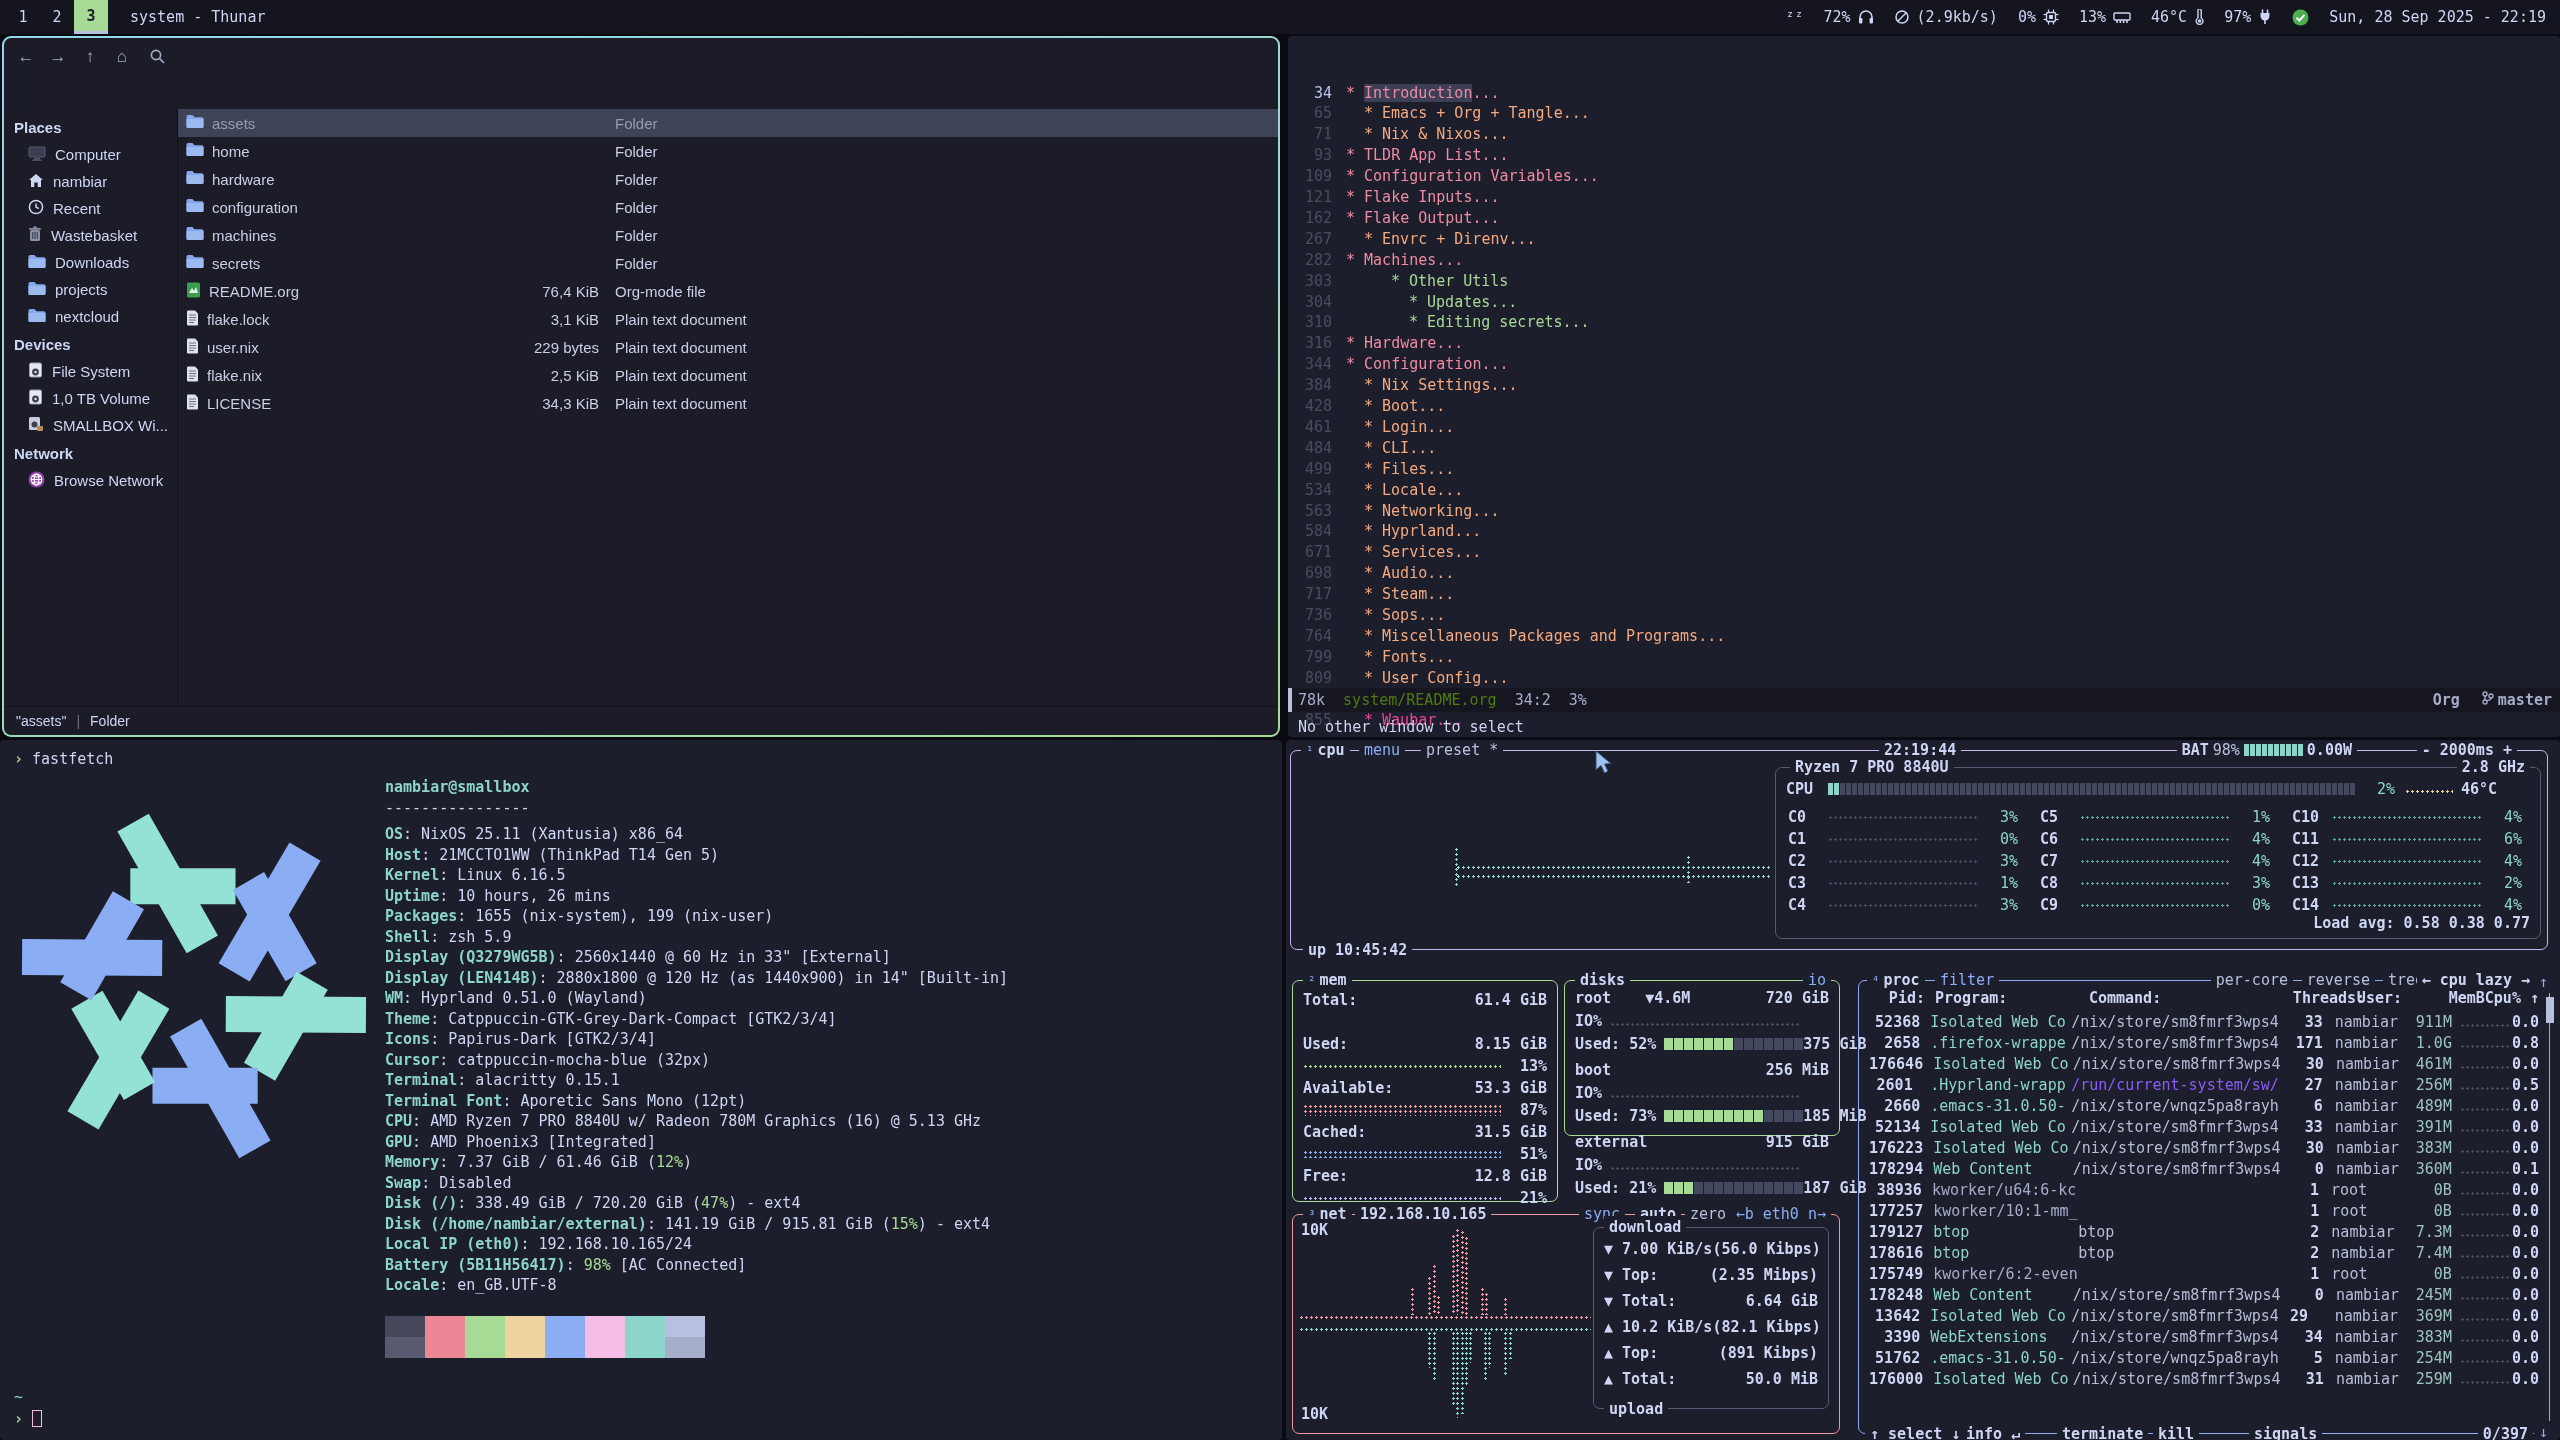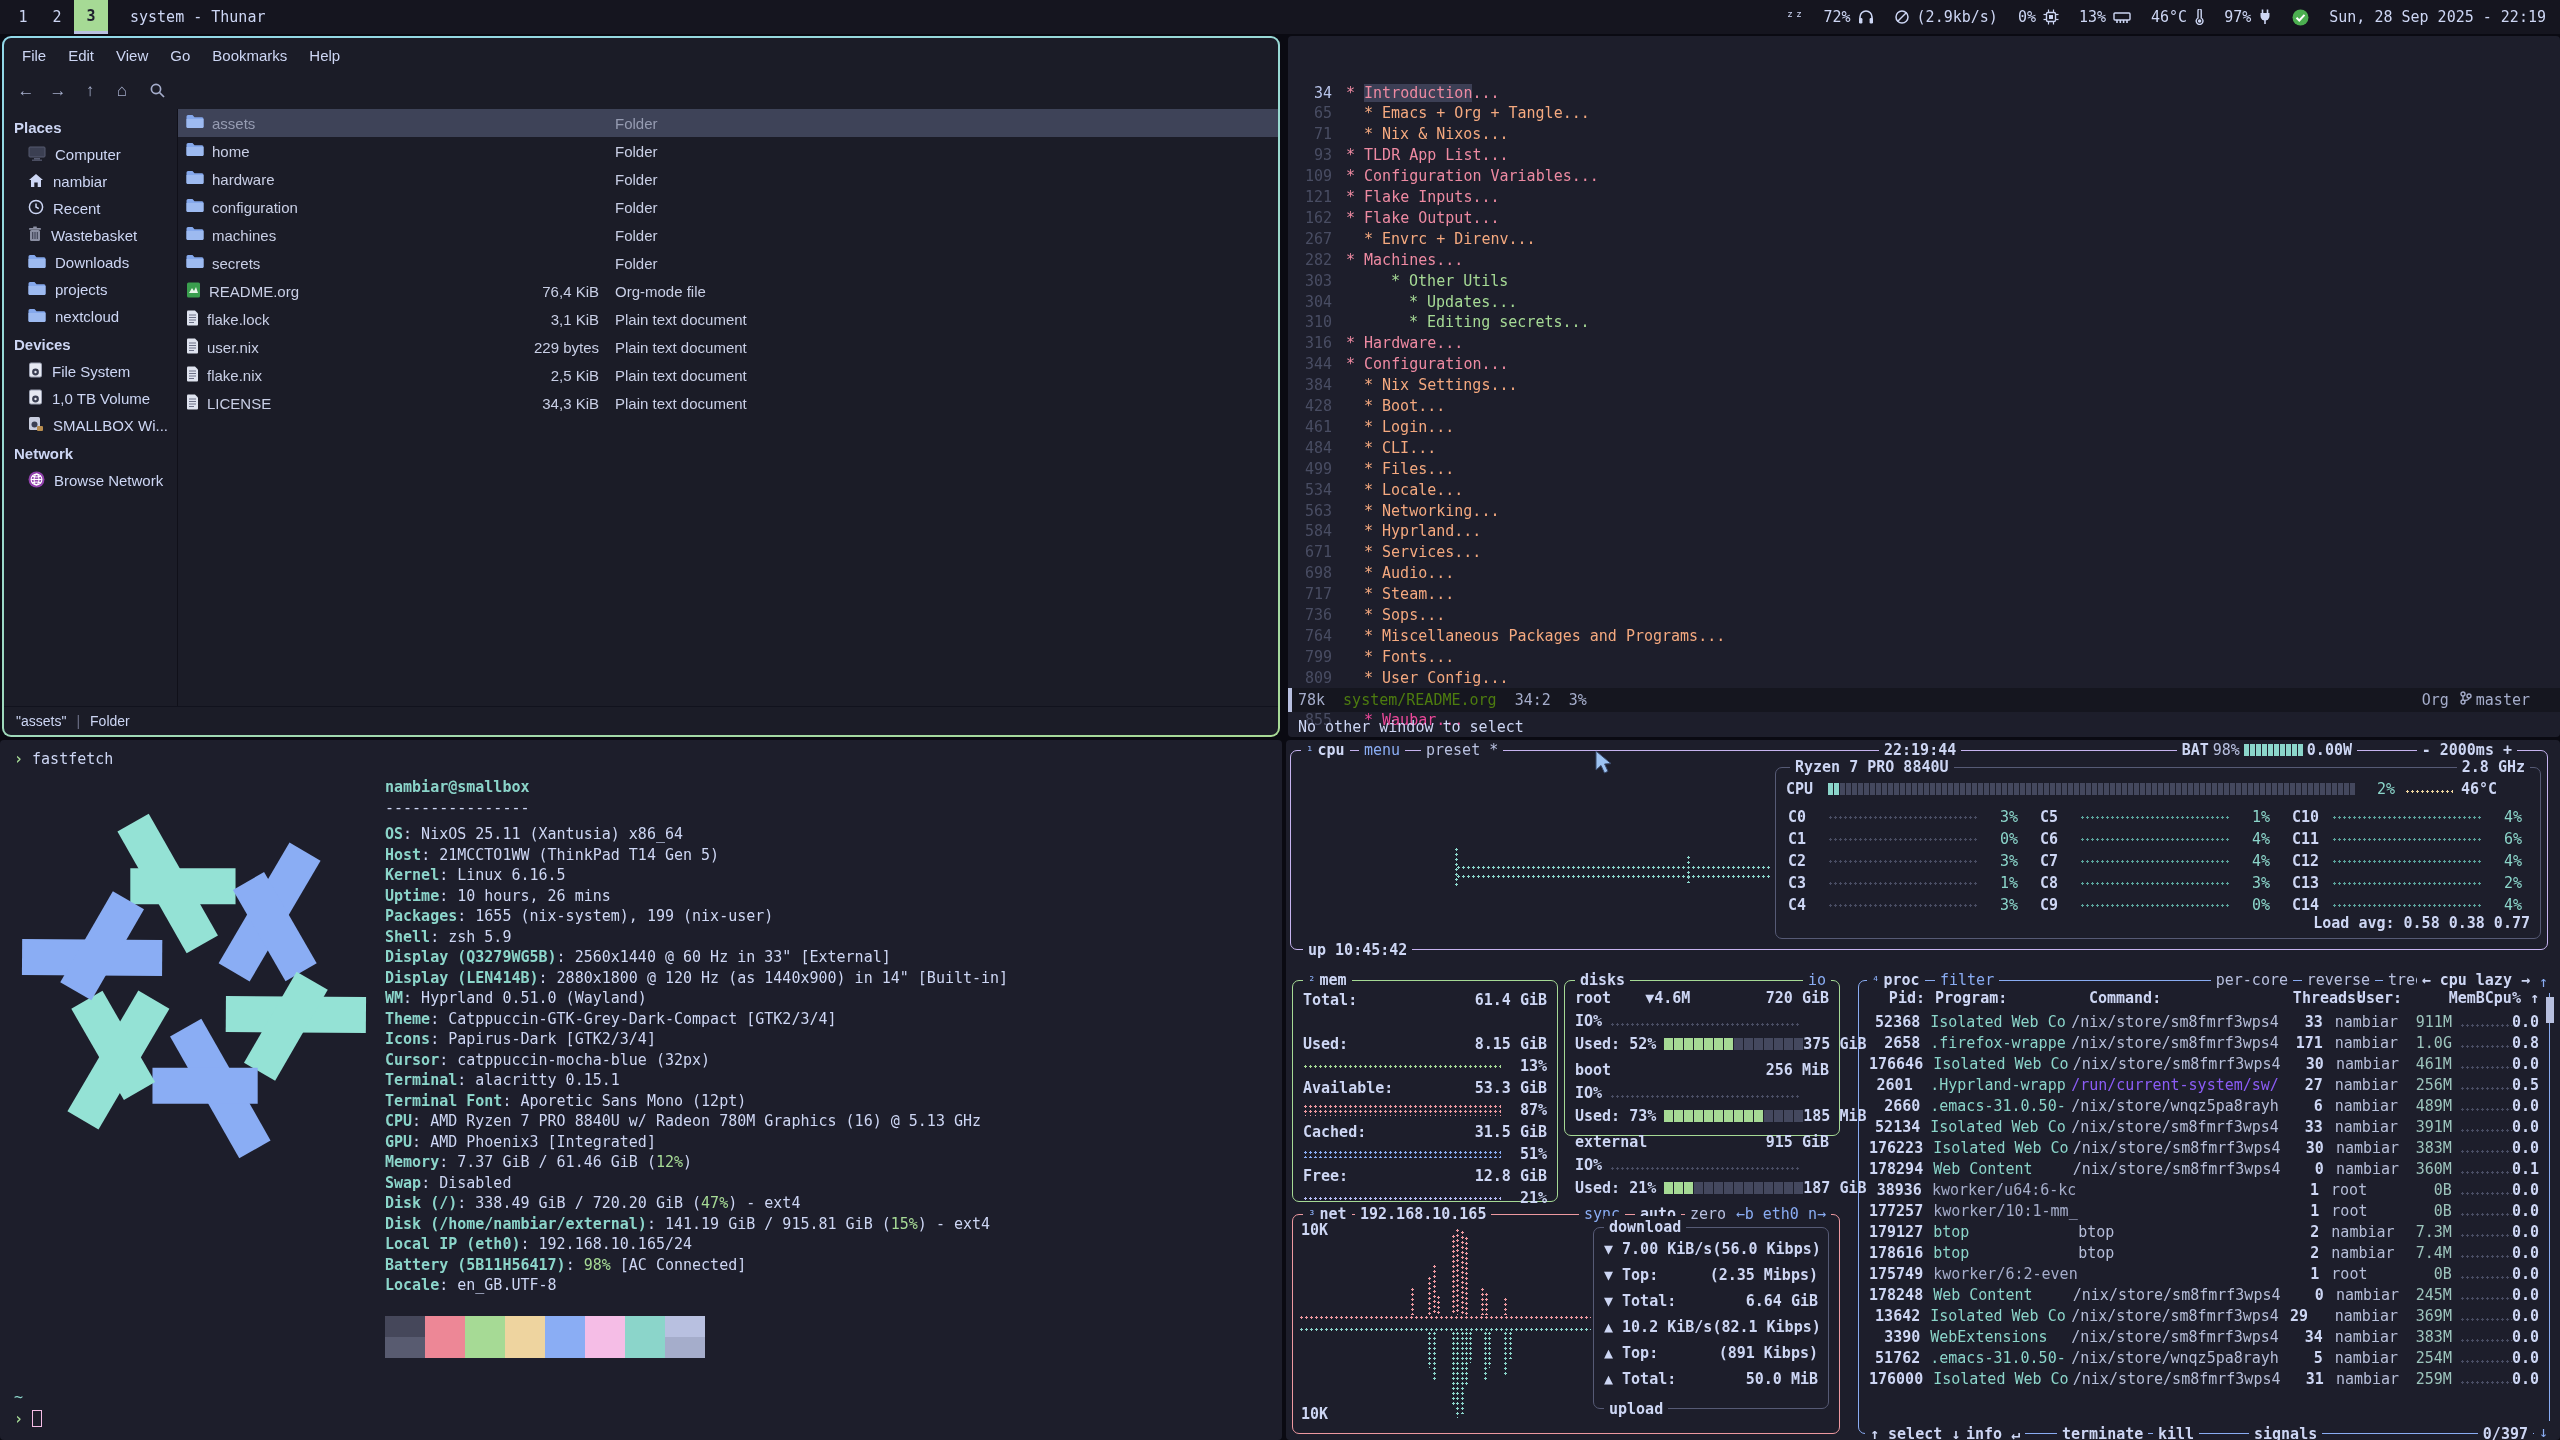--- a/index.html
+++ b/index.html
@@ -56,21 +56,21 @@
   #emacs { left:1288px; top:36px; width:1272px; height:701px; background:#1d1e2b; border-radius:4px;
            font-size:15px; overflow:hidden; }
   .eline { position:absolute; left:0; height:21px; display:flex; align-items:center; white-space:pre; }
   .lnum { width:44px; text-align:right; color:#494d63; flex:none; }
   .lnum.cur { color:#b8c4ea; }
   .region { background:#3c3f55; }
   #modeline { position:absolute; left:0; right:0; top:652px; height:24px; background:#15161f;
               display:flex; align-items:center; gap:18px; padding-left:10px; color:#a5adcb; }
   #modeline .mlbar { position:absolute; left:0; top:0; width:4px; height:100%; background:#b8c0e0; }
   #ml-file { color:#4d7c0f; }
-  #ml-right { margin-left:auto; display:flex; gap:11px; align-items:center; padding-right:30px; }
+  #ml-right { margin-left:auto; display:flex; gap:22px; align-items:center; padding-right:8px;font-weight:bold; }
   #echo { position:absolute; left:10px; top:682px; color:#cdd6f4; }
 
   
   #term { left:0; top:740px; width:1282px; height:700px; background:#1d1e2b; border-radius:4px;
           font-size:15px; overflow:hidden; }
   #term .tline { position:absolute; white-space:pre; }
   .key { color:#8bd5ca; font-weight:bold; }
   .grn { color:#a6da95; }
   #palette { position:absolute; left:385px; top:576px; }
   .prow { display:flex; }
@@ -196,28 +196,20 @@
           </span>
         </div>
         <div class="module mono">
           <span>Sun, 28 Sep 2025 - 22:19</span>
         </div>
       </div>
   </div>
 
   <div id="thunar" class="window">
     <div id="thunar-inner">
-      <div id="menubar">
-          <div class="menu-item">File</div>
-          <div class="menu-item">Edit</div>
-          <div class="menu-item">View</div>
-          <div class="menu-item">Go</div>
-          <div class="menu-item">Bookmarks</div>
-          <div class="menu-item">Help</div>
-        </div>
       <div id="pathbar">
         <div class="navbtn">←</div>
         <div class="navbtn">→</div>
         <div class="navbtn">↑</div>
         <div class="navbtn">⌂</div>
         <div id="search-btn" class="navbtn">
           <svg width="15" height="15" viewBox="0 0 15 15">
               <circle cx="6" cy="6" r="4.6" fill="none" stroke="#a5adcb" stroke-width="1.7"></circle>
               <line x1="9.5" y1="9.5" x2="14" y2="14" stroke="#a5adcb" stroke-width="1.7"></line>
             </svg>

